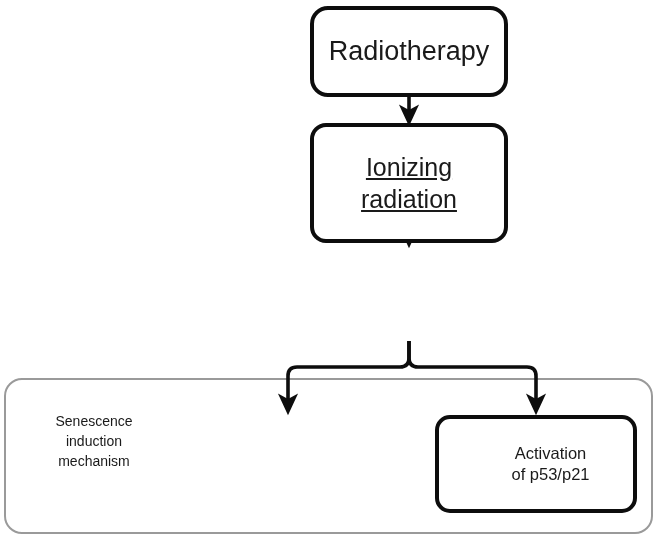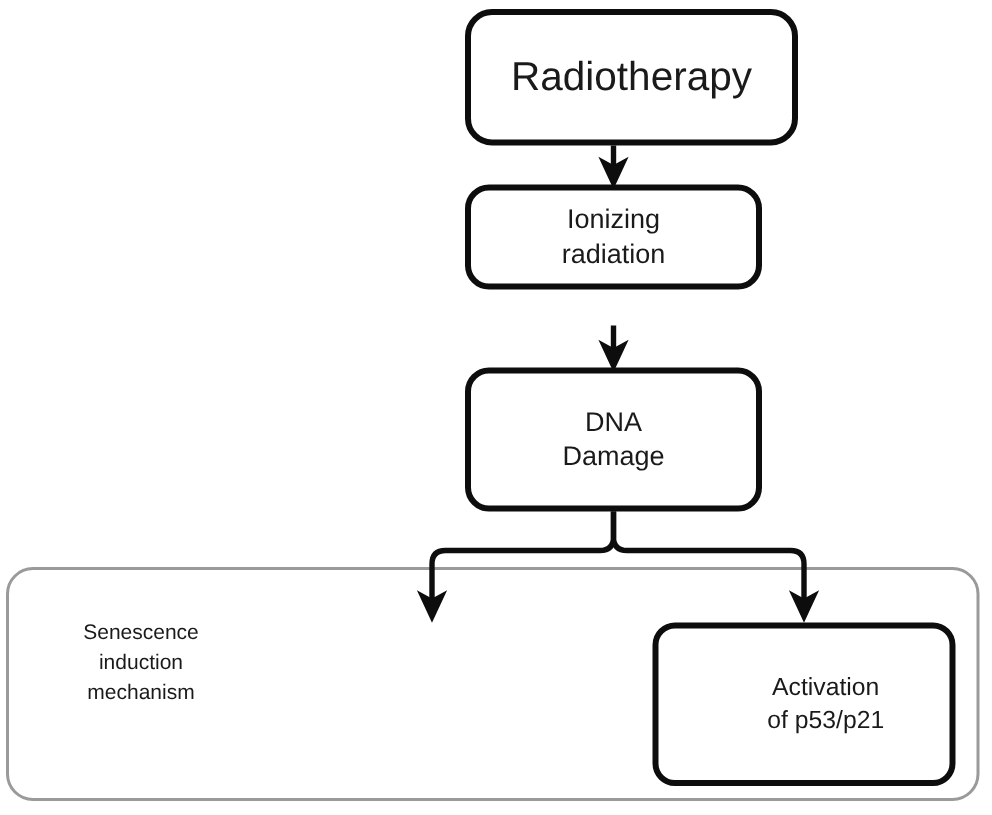--- a/index.html
+++ b/index.html
@@ -26,52 +26,53 @@
     justify-content: center;
     text-align: center;
     color: #1a1a1a;
     line-height: 1.28;
     white-space: pre-line;
     z-index: 3;
   }
   .node-root {
     left: 310px;
     top: 6px;
-    width: 222px;
+    width: 198px;
     height: 91px;
     font-size: 27px;
     border-radius: 18px;
   }
   .node-ionizing {
     left: 310px;
     top: 123px;
     width: 198px;
-    height: 70px;
-    font-size: 18px;
+    height: 120px;
+    font-size: 25px;
+    text-decoration: underline;
   }
   .node-dna {
     left: 310px;
     top: 245px;
     width: 198px;
     height: 96px;
     font-size: 18px;
   }
   .node-p16 {
     left: 185px;
     top: 415px;
     width: 200px;
     height: 94px;
     font-size: 16.5px;
     border-radius: 15px;
   }
   .node-p53 {
     left: 435px;
     top: 415px;
     width: 202px;
-    height: 109px;
+    height: 98px;
     font-size: 16.5px;
     border-radius: 15px;
     padding-left: 29px;
   }
   .group-box {
     position: absolute;
     left: 4px;
     top: 378px;
     width: 649px;
     height: 156px;
@@ -136,20 +137,18 @@
     <g>
       <path d="M409,341 L409,358 Q409,367 418,367 L527,367 Q536,367 536,376 L536,404" stroke="#0d0d0d" stroke-width="3.6" fill="none" stroke-linecap="butt" marker-end="url(#arrowhead)"></path>
     </g>
   </svg>
 
   <div class="node node-root">Radiotherapy</div>
 
   <div class="node node-ionizing">Ionizing
 radiation</div>
 
-  <div class="node node-dna">DNA
-Damage</div>
 
 
   <div class="node node-p53">Activation
 of p53/p21</div>
 
 </div>
 
 </body></html>

